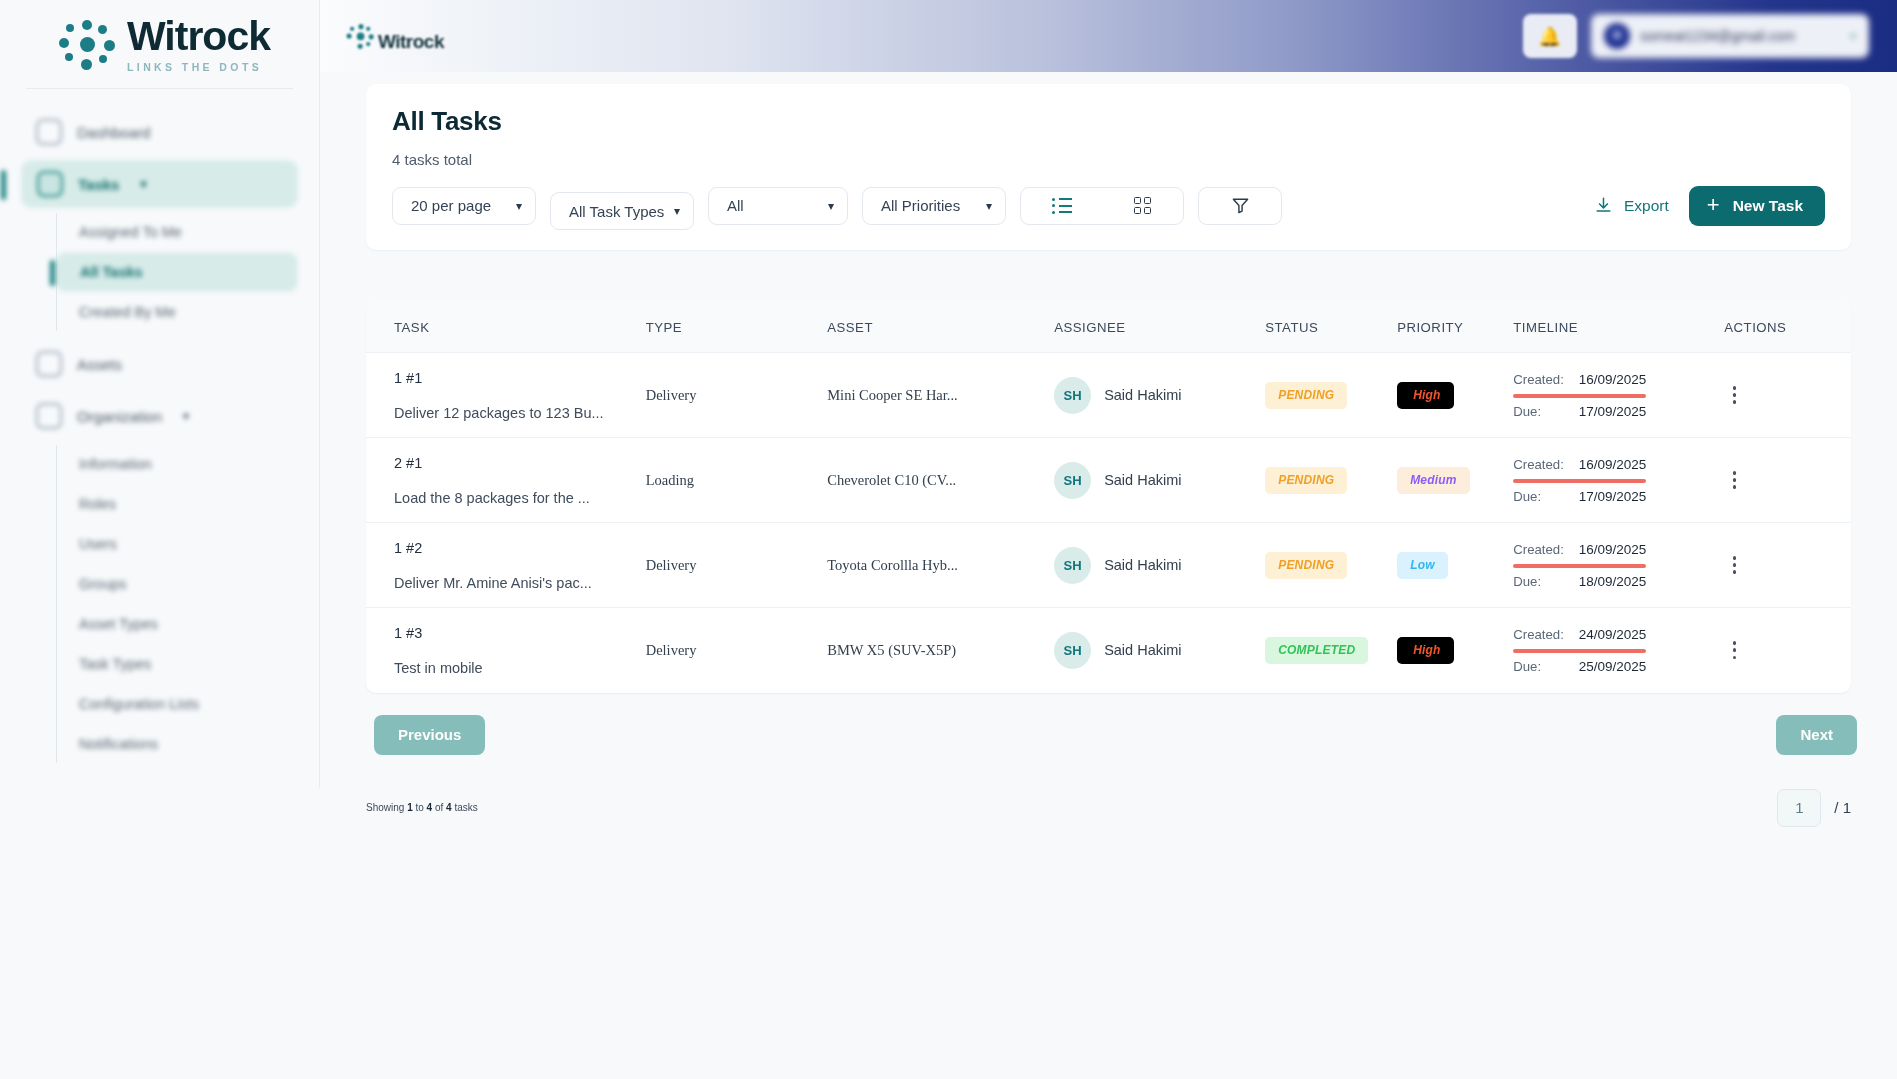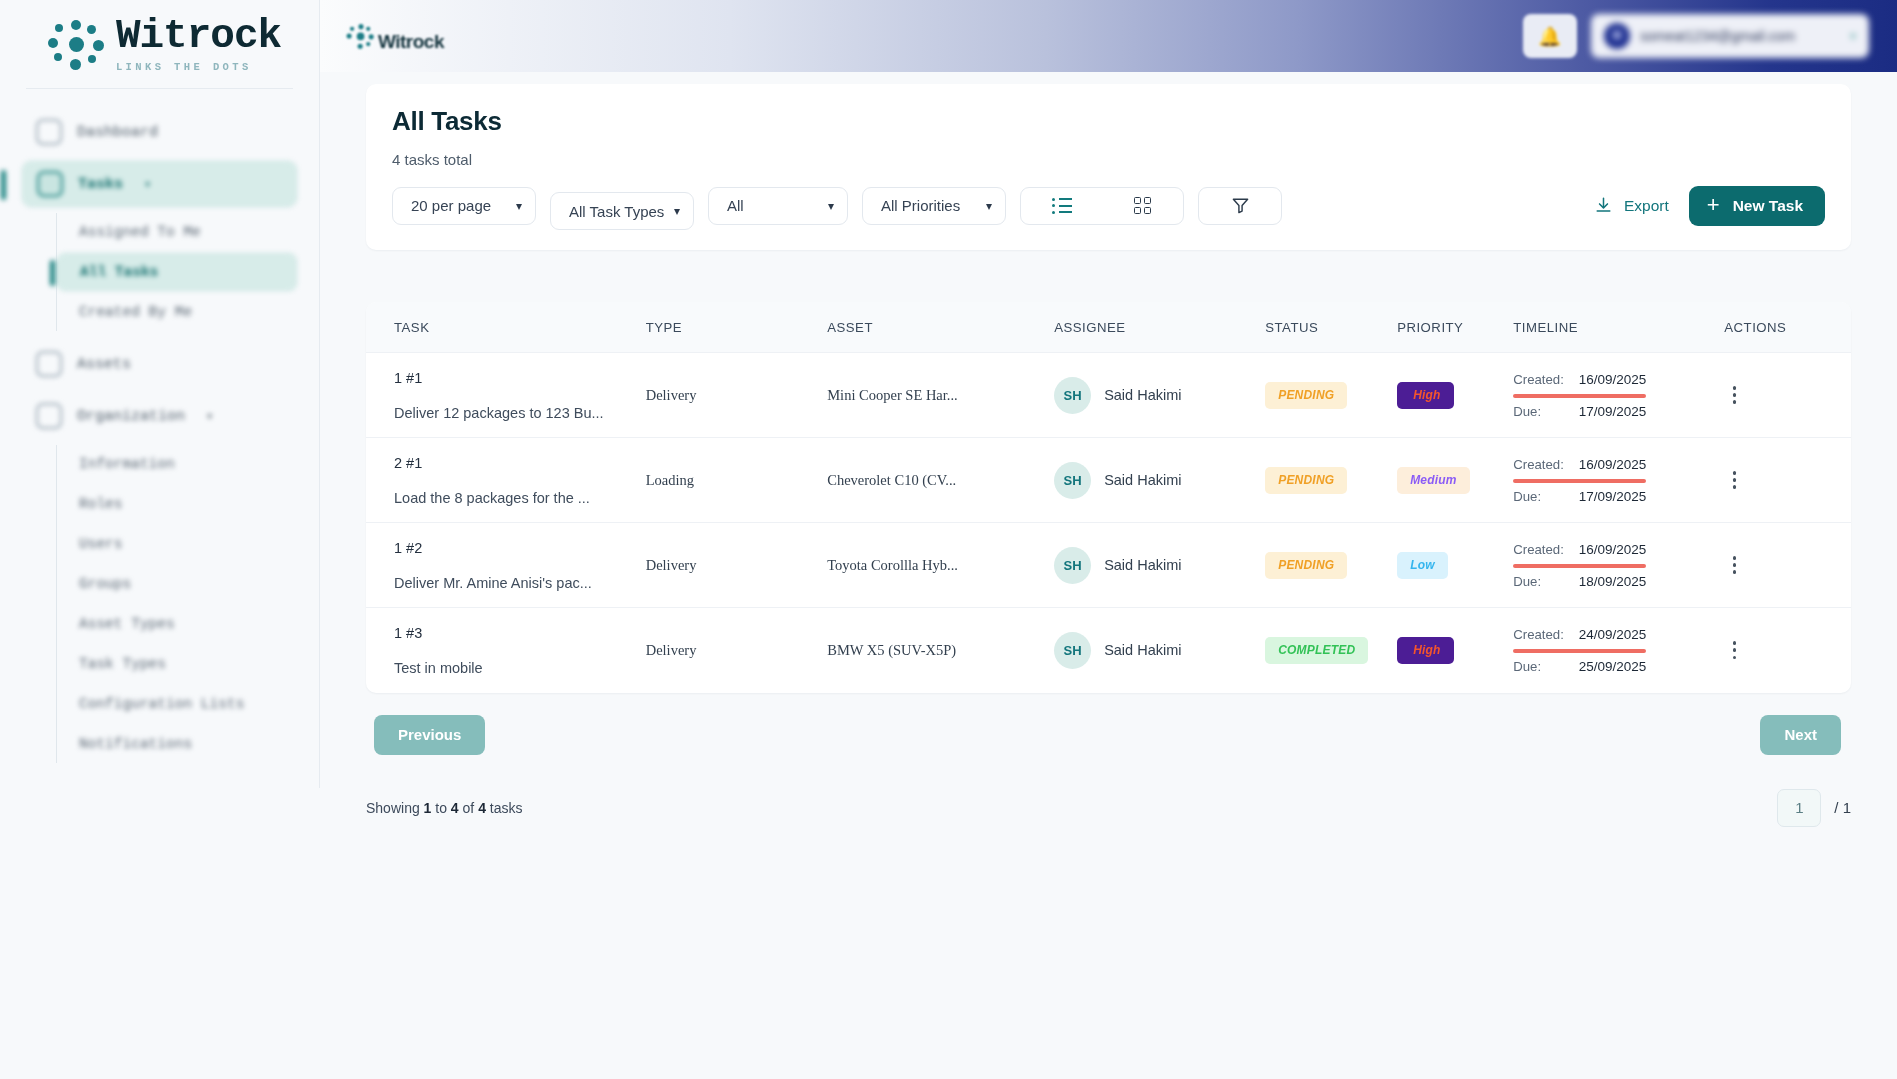--- a/index.html
+++ b/index.html
@@ -13,21 +13,20 @@
   .app { position: relative; width: 1897px; height: 1079px; display: flex; }
 
   
   .sidebar {
     width: 320px; height: 788px;
     background: #f7f9fb;
     border-right: 1px solid #e6ebf0;
     flex: 0 0 320px;
     position: relative;
     z-index: 5;
-    font-family: Liberation Mono, monospace;
   }
   .brand {
     height: 88px; display: flex; align-items: center; justify-content: center;
     gap: 10px; padding-left: 10px;
     filter: blur(0.6px);
   }
   .brand-mark { width: 58px; height: 52px; position: relative; }
   .brand-mark i {
     position: absolute; border-radius: 50%; background: #1c7d86;
   }
@@ -228,44 +227,44 @@
   }
   .assignee-name { font-size: 14.5px; color: #33404f; }
 
   .badge {
     display: inline-flex; align-items: center; justify-content: center;
     height: 27px; padding: 0 13px; border-radius: 5px;
     font-size: 12px; font-weight: 600; letter-spacing: .2px; font-style: italic;
   }
   .st-pending   { background: #fdf0d5; color: #f0a026; }
   .st-completed { background: #d9f6df; color: #32c256; }
-  .pr-high   { background: #4c1d95; color: #f4552b; padding-left: 16px; }
+  .pr-high   { background: #000000; color: #f4552b; padding-left: 16px; }
   .pr-medium { background: #fdeedb; color: #8b5cf6; text-align: right; }
   .pr-low    { background: #d9f2fd; color: #34b5ee; }
 
   .timeline { width: 133px; }
   .tl-row { display: flex; justify-content: space-between; align-items: baseline; }
   .tl-lbl { font-size: 13.2px; color: #5b6878; }
   .tl-val { font-size: 13.5px; color: #1d2836; }
   .tl-bar { height: 4px; border-radius: 3px; background: #ef6d63; margin: 7px 0 6px 0; }
 
   .kebab { display: flex; flex-direction: column; gap: 3.5px; align-items: center; width: 20px;}
   .kebab i { width: 3.6px; height: 3.6px; border-radius: 50%; background: #46525f; display:block;}
 
   
-  .pager { margin: 22px 56px 0 46px; display: flex; justify-content: space-between; padding-left: 8px; }
+  .pager { margin: 22px 40px 0 46px; display: flex; justify-content: space-between; padding-left: 8px; }
   .pg-btn {
     height: 40px; padding: 0 24px; border-radius: 8px;
     background: #85bdbb; color: #ffffff; font-size: 15px; font-weight: 600;
     display: flex; align-items: center; justify-content: center;
   }
   .footer {
     margin: 34px 46px 0 46px; display: flex; justify-content: space-between; align-items: center;
   }
-  .showing { font-size: 14px; color: #3d4a5b; }
+  .showing { font-size: 10px; color: #3d4a5b; }
   .showing b { color: #1d2836; font-weight: 700; }
   .pageno { display: flex; align-items: center; gap: 13px; }
   .pageno-box {
     width: 44px; height: 38px; border: 1px solid #dfe8ec; border-radius: 7px;
     background: #f2f8f8; color: #5b7f85; font-size: 15px;
     display: flex; align-items: center; justify-content: center;
   }
   .pageno-total { font-size: 15px; color: #33404f; }
 </style>
 </head>

